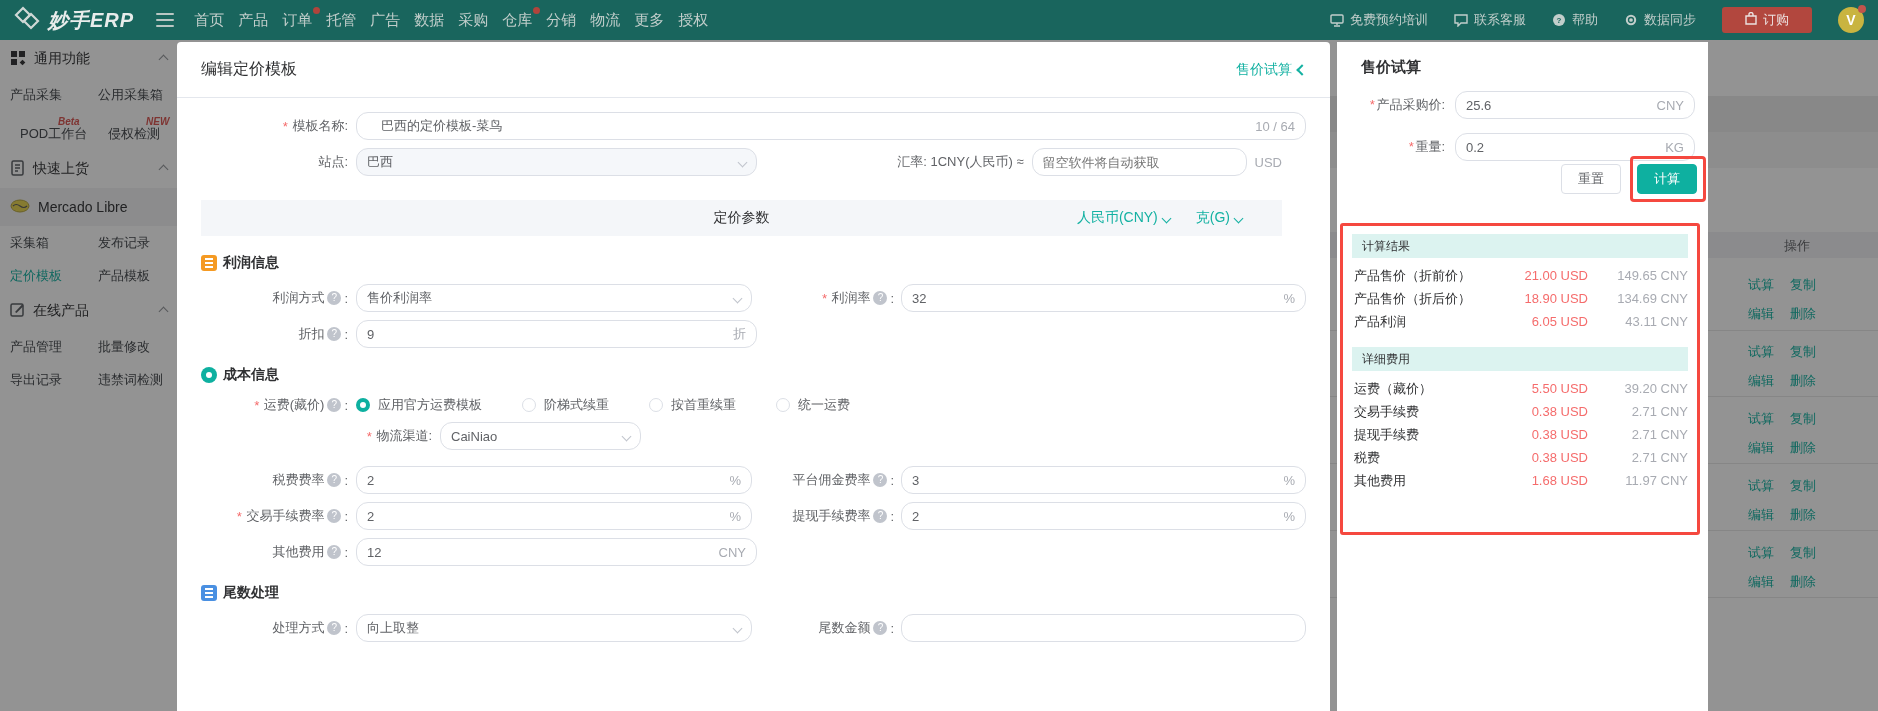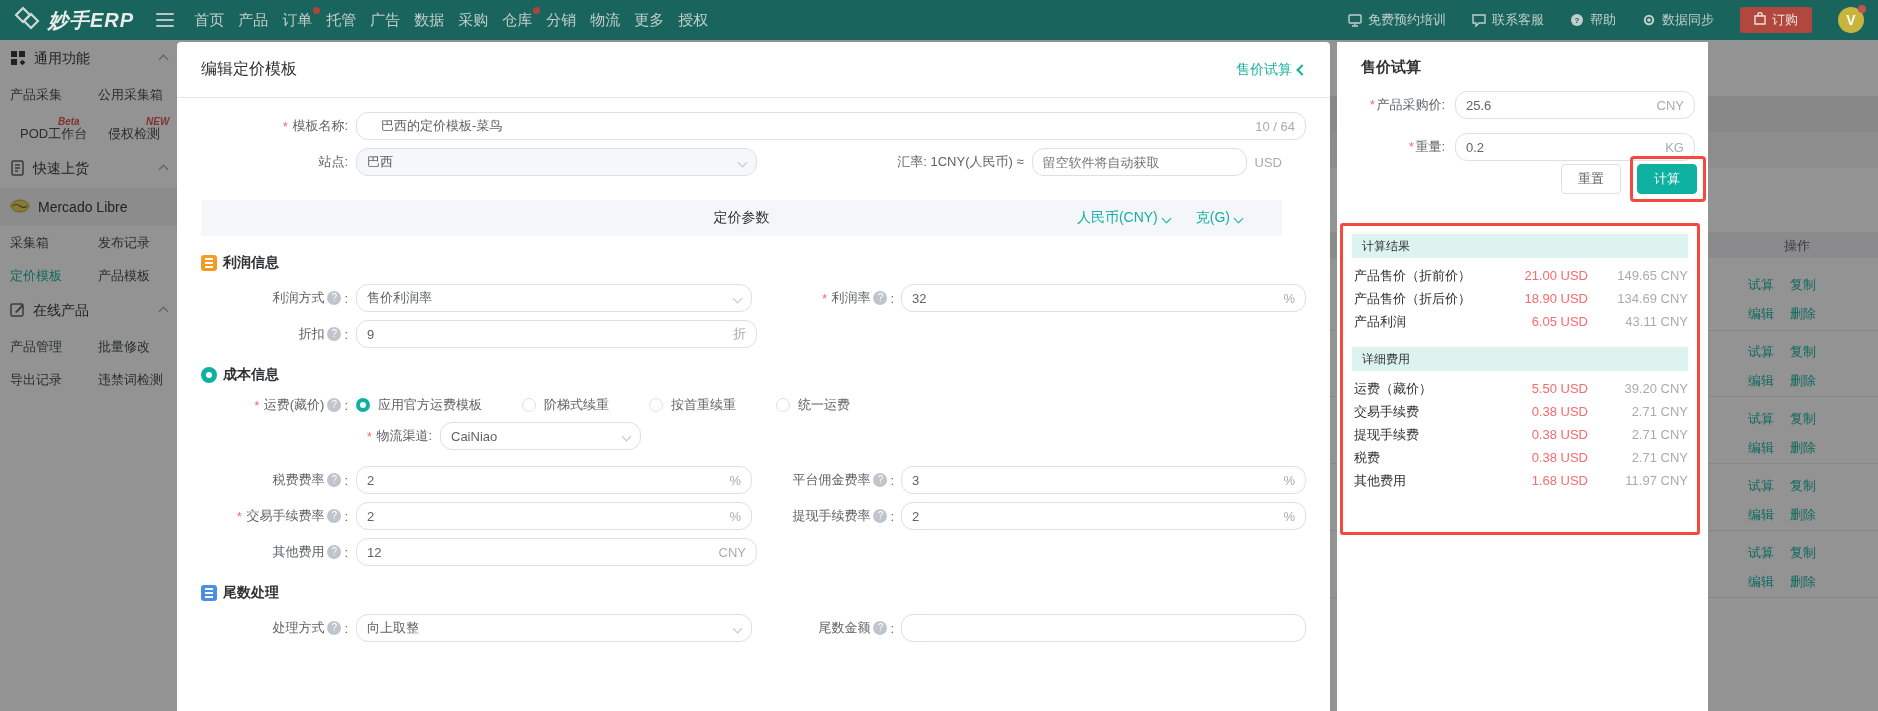--- a/index.html
+++ b/index.html
@@ -13,21 +13,21 @@
   .logo-text { color:#e8eceb; font-size:20px; font-weight:bold; font-style:italic; letter-spacing:1px; }
   .hamburger { width:18px; height:14px; margin:0 14px 0 8px; display:flex; flex-direction:column; justify-content:space-between; cursor:pointer; }
   .hamburger i { display:block; height:2px; background:#b9c6c3; border-radius:1px; }
   .menu { display:flex; align-items:flex-start; gap:14px; margin-left:6px; }
   .mitem { position:relative; color:#c2cecb; font-size:15px; font-weight:500; text-decoration:none; cursor:pointer; white-space:nowrap; }
   .mitem .dot { position:absolute; top:-4px; right:-8px; width:7px; height:7px; border-radius:50%; background:#b0443c; }
   .nav-right { margin-left:auto; display:flex; align-items:center; gap:26px; padding-right:14px; }
   .nav-link { display:flex; align-items:center; gap:6px; color:#c2cecb; font-size:13px; cursor:pointer; white-space:nowrap; }
   .nav-link svg { display:block; }
   .subscribe-btn { background:#b2473e; color:#ece2e1; font-size:13px; border:none; border-radius:3px;
-                   height:26px; padding:0 14px; display:flex; align-items:center; gap:6px; cursor:pointer; }
+                   height:26px; padding:0 23px; display:flex; align-items:center; gap:6px; cursor:pointer; }
   .avatar { position:relative; width:26px; height:26px; border-radius:50%; background:#c9b440; color:#fff;
             font-size:14px; font-weight:bold; display:flex; align-items:center; justify-content:center; cursor:pointer; }
   .avatar .dot { position:absolute; top:-2px; right:-2px; width:8px; height:8px; background:#c0544c; border-radius:50%; }
 
   
   .sidebar { position:absolute; left:0; top:40px; width:177px; height:671px; background:#fff; z-index:1; font-size:13px; color:#42464b; }
   .sb-sec { display:flex; align-items:center; gap:8px; padding:0 10px; height:38px; font-size:14px; color:#303133; cursor:pointer; }
   .sb-sec .chev { margin-left:auto; width:7px; height:7px; border-left:1.5px solid #909399; border-top:1.5px solid #909399; transform:rotate(45deg); }
   .sb-pair { display:flex; height:33px; align-items:center; }
   .sb-pair span { padding-left:10px; width:88px; cursor:pointer; position:relative; white-space:nowrap; }

